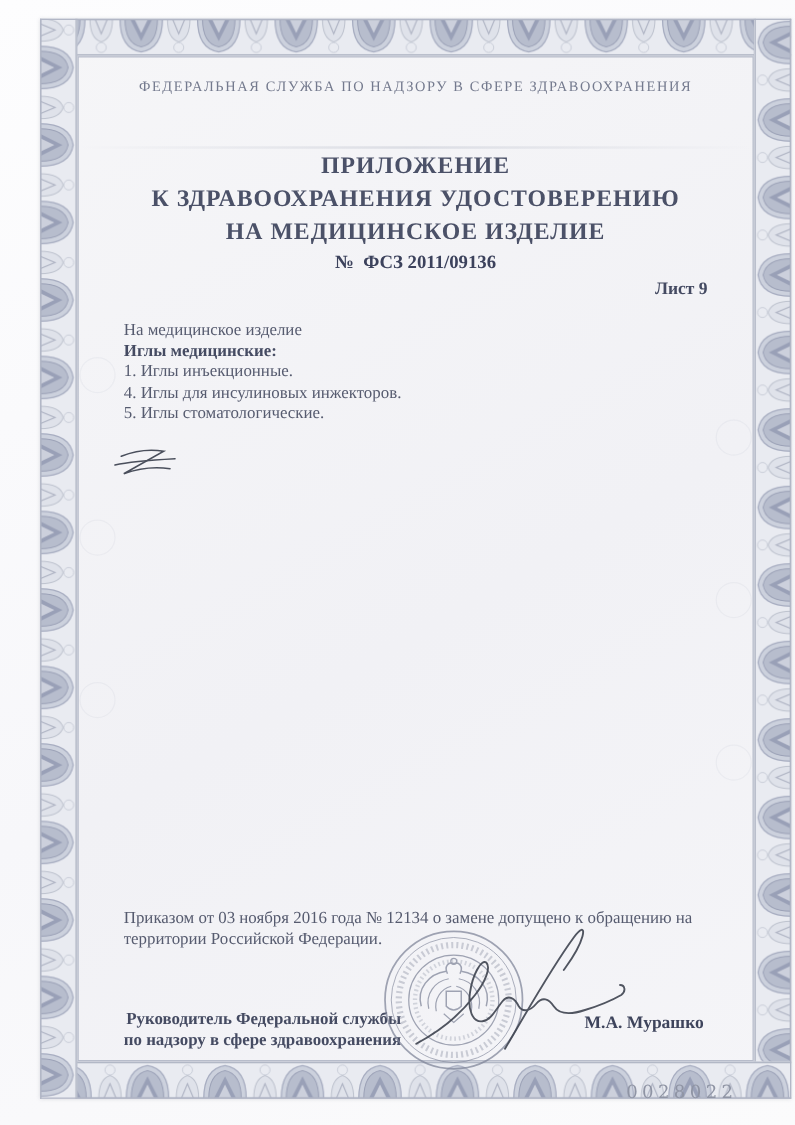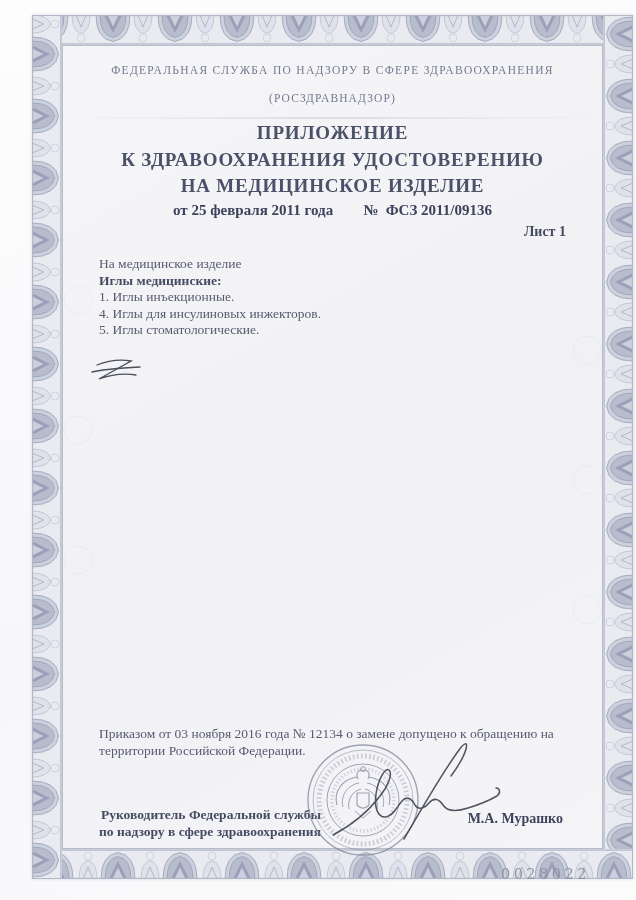--- a/index.html
+++ b/index.html
@@ -91,34 +91,32 @@
       <circle cx="78" cy="560" r="14"></circle>
         <circle cx="587" cy="350" r="14"></circle>
       <circle cx="587" cy="480" r="14"></circle>
         <circle cx="587" cy="610" r="14"></circle>
     </g>
   </svg>
 
   <div class="faint-rule"></div>
 
   <div class="txt center-block agency" style="top:64px">ФЕДЕРАЛЬНАЯ СЛУЖБА ПО НАДЗОРУ В СФЕРЕ ЗДРАВООХРАНЕНИЯ</div>
-  <div class="txt center-block agency2" style="top:92px">(РОСЗДРАВНАДЗОР)</div>
 
   <div class="txt center-block title" style="top:120px">
     <div>ПРИЛОЖЕНИЕ</div>
     <div>К ЗДРАВООХРАНЕНИЯ УДОСТОВЕРЕНИЮ</div>
     <div>НА МЕДИЦИНСКОЕ ИЗДЕЛИЕ</div>
   </div>
 
   <div class="txt center-block dateline" style="top:202px">
-    <span>от 25 февраля 2011 года</span>
     <span>№  ФСЗ 2011/09136</span>
   </div>
 
-  <div class="txt sheet" style="top:224px;right:70px">Лист 1</div>
+  <div class="txt sheet" style="top:224px;right:70px">Лист 9</div>
 
   <div class="txt body-list" style="top:256px;left:99px;width:470px">
     <div>На медицинское изделие</div>
     <div class="bold">Иглы медицинские:</div>
     <div>1. Иглы инъекционные.</div>
     <div>4. Иглы для инсулиновых инжекторов.</div>
     <div>5. Иглы стоматологические.</div>
   </div>
 
   <div class="txt note" style="top:726px;left:99px">Приказом от 03 ноября 2016 года № 12134 о замене допущено к обращению на территории Российской Федерации.</div>

